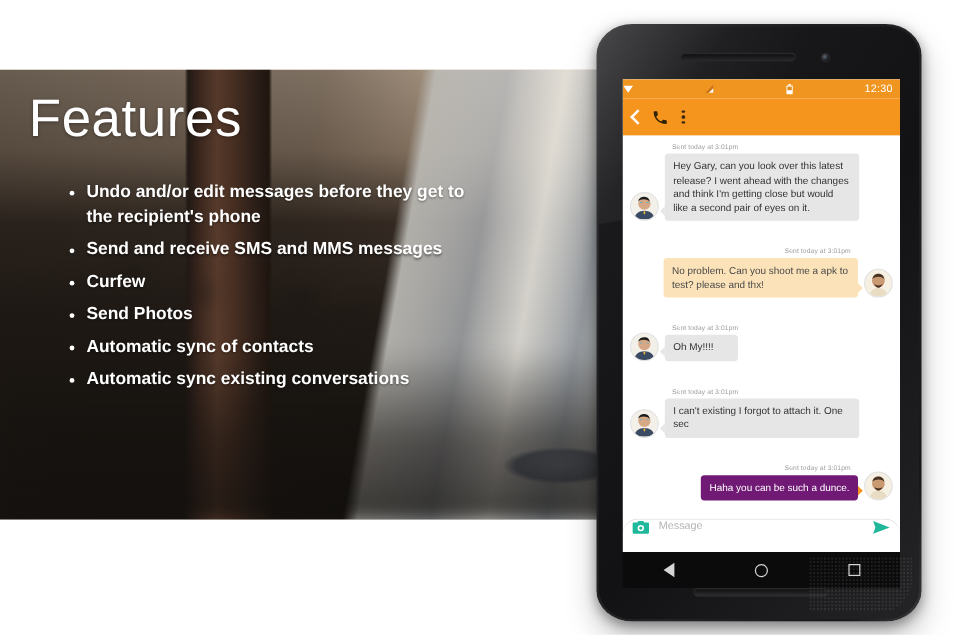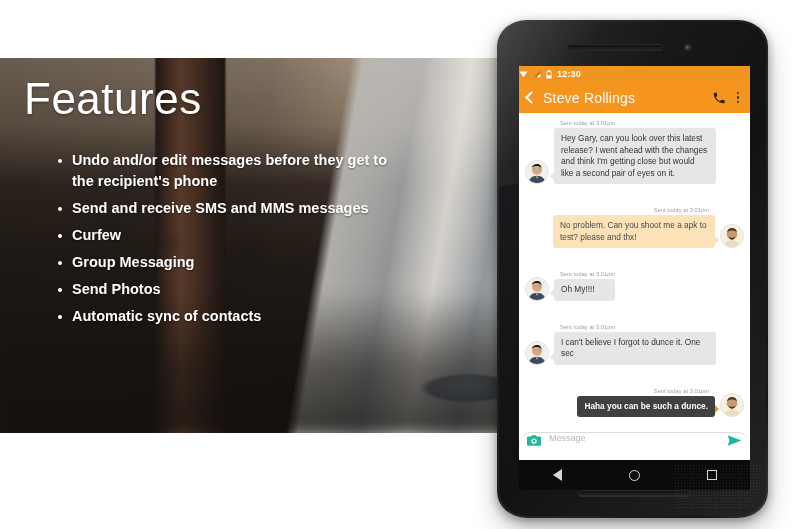--- a/index.html
+++ b/index.html
@@ -119,22 +119,22 @@
 
   
   .screen {
     position: absolute; left: 20px; top: 44px;
     width: 231px; height: 394px;
     background: #fff; overflow: hidden;
     display: flex; flex-direction: column;
   }
   .statusbar {
     height: 16px; background: #ef9520; color: #fff;
-    display: flex; align-items: center; justify-content: flex-start;
-    padding-right: 6px; gap: 5px; font-size: 9px; font-weight: 700;
+    display: flex; align-items: center; justify-content: space-between;
+    padding-right: 6px; gap: 5px; font-size: 9px; font-weight: 400;
     letter-spacing: .2px;
   }
   .sb-icon { display:inline-flex; align-items:center; }
   .appbar {
     height: 31px; background: #f5951e; color: #fff;
     display: flex; align-items: center; padding: 0 7px 0 6px; gap: 7px;
   }
   .back-chevron {
     width: 9px; height: 9px; border-left: 2px solid #fff; border-bottom: 2px solid #fff;
     transform: rotate(45deg); margin-left: 2px; flex: none;
@@ -164,21 +164,21 @@
   .bubble.in { background: #e6e6e6; }
   .bubble.in::after {
     content:""; position: absolute; left: -4px; bottom: 4px;
     border: 4px solid transparent; border-right-color: #e6e6e6; border-left: 0;
   }
   .bubble.out-light { background: #fbe2b8; color: #4a4a4a; }
   .bubble.out-light::after {
     content:""; position: absolute; right: -4px; bottom: 4px;
     border: 4px solid transparent; border-left-color: #fbe2b8; border-right: 0;
   }
-  .bubble.out-solid { background: #404040; color: #fff; font-weight: bold; }
+  .bubble.out-solid { background: #701a75; color: #fff; }
   .bubble.out-solid::after {
     content:""; position: absolute; right: -4px; bottom: 4px;
     border: 4px solid transparent; border-left-color: #f5951e; border-right: 0;
   }
 
   .composer {
     height: 28px; border-top: 1px solid #dcdcdc; background: #fff;
     display: flex; align-items: flex-start; padding: 0 8px; gap: 8px; border-radius: 13px;
   }
   .cam-icon { flex: none; }
@@ -204,23 +204,23 @@
 
   <div class="hero">
     <div class="hero-photo"></div>
     <div class="hero-overlay"></div>
     <div class="hero-content">
       <div class="hero-title">Features</div>
       <ul class="feature-list">
         <li>Undo and/or edit messages before they get to the recipient's phone</li>
         <li>Send and receive SMS and MMS messages</li>
         <li>Curfew</li>
-        <li>Group Messaging</li>
         <li>Send Photos</li>
         <li>Automatic sync of contacts</li>
+        <li>Automatic sync existing conversations</li>
       </ul>
     </div>
   </div>
 
   <div class="phone-foot"></div>
   <div class="phone">
     <div class="phone-inner">
       <div class="phone-shine"></div>
       <div class="speaker-top"></div>
       <div class="front-cam"></div>
@@ -244,21 +244,20 @@
                 <rect x="2" y="0" width="2" height="1.2" fill="#fff"></rect>
                 <rect x="0.4" y="1.2" width="5.2" height="7.4" rx="0.6" fill="#fff"></rect>
                 <rect x="1.2" y="2.2" width="3.6" height="3" fill="#e08c1c"></rect>
               </svg>
           </span>
           <span>12:30</span>
         </div>
 
         <div class="appbar">
           <span class="back-chevron"></span>
-          <span class="appbar-title">Steve Rollings</span>
           <span class="call-btn">
             <svg width="14" height="14" viewBox="0 0 24 24">
               <path d="M6.6 10.8c1.5 3 4 5.4 7 6.9l2.3-2.3c.3-.3.7-.4 1.1-.3 1.2.4 2.4.6 3.7.6.6 0 1 .4 1 1V20c0 .6-.4 1-1 1C10.5 21 3 13.5 3 4c0-.6.4-1 1-1h3.3c.6 0 1 .4 1 1 0 1.3.2 2.5.6 3.7.1.4 0 .8-.3 1.1l-2 2z" fill="#2f2104"></path>
             </svg>
           </span>
           <span class="kebab">
             <span></span>
               <span></span>
               <span></span>
           </span>
@@ -325,21 +324,21 @@
                 <circle cx="12" cy="9.5" r="5.6" fill="#d7a886"></circle>
                 <path d="M3 24c0-5 4-8 9-8s9 3 9 8z" fill="#3b4a63"></path>
                 <path d="M6.2 7.3c1-3.4 4.2-4.6 7-3.9 2.1.5 3.4 2 3.6 4.1-1.5-1.3-3.4-2-5.5-2-2 0-3.8.7-5.1 1.8z" fill="#1c1c1c"></path>
                 <path d="M7.6 8.6c.9-.5 2-.5 2.9 0-.9.5-2 .5-2.9 0z" fill="#2fb3d9"></path>
                 <path d="M13.8 8.6c.9-.5 2-.5 2.9 0-.9.5-2 .5-2.9 0z" fill="#2fb3d9"></path>
                 <path d="M11 17.5l1-1.5 1 1.5-1 2z" fill="#efb93c"></path>
               </svg>
             </div>
             <div class="msg-col">
               <div class="stamp">Sent today at 3:01pm</div>
-              <div class="bubble in">I can't believe I forgot to dunce it. One sec</div>
+              <div class="bubble in">I can't existing I forgot to attach it. One sec</div>
             </div>
           </div>
 
           <div class="msg-row out">
             <div class="msg-col">
               <div class="stamp">Sent today at 3:01pm</div>
               <div class="bubble out-solid">Haha you can be such a dunce.</div>
             </div>
             <div class="avatar">
               <svg viewBox="0 0 24 24">

